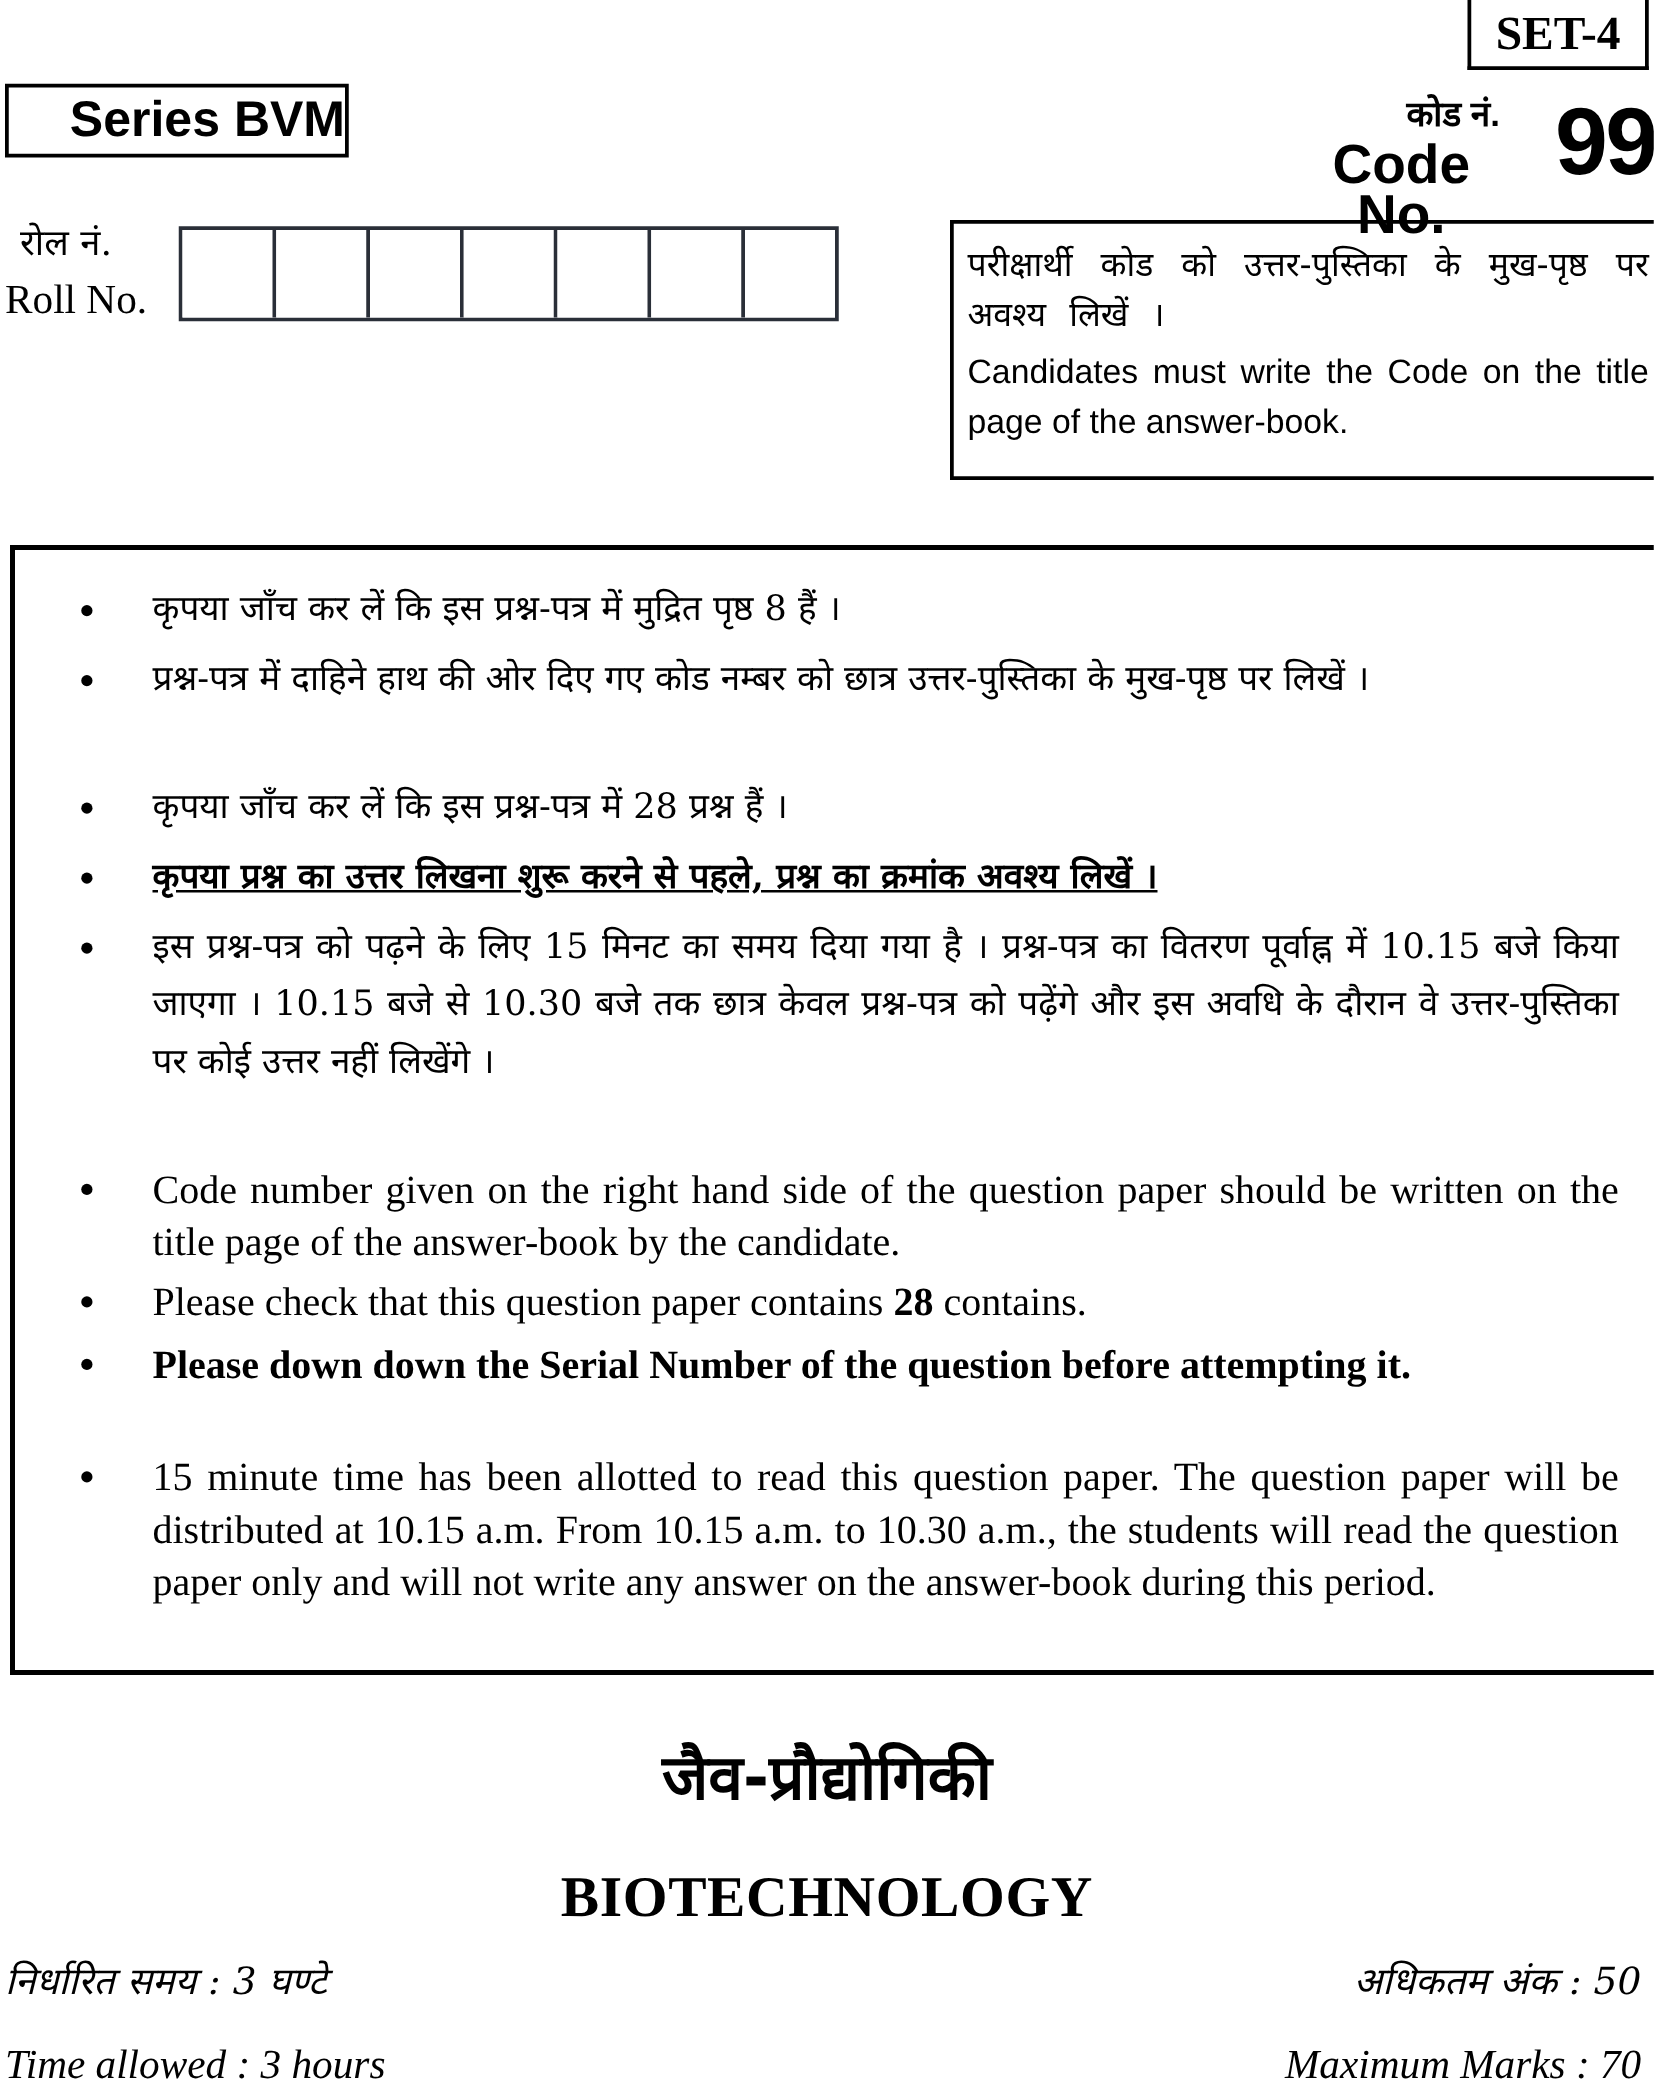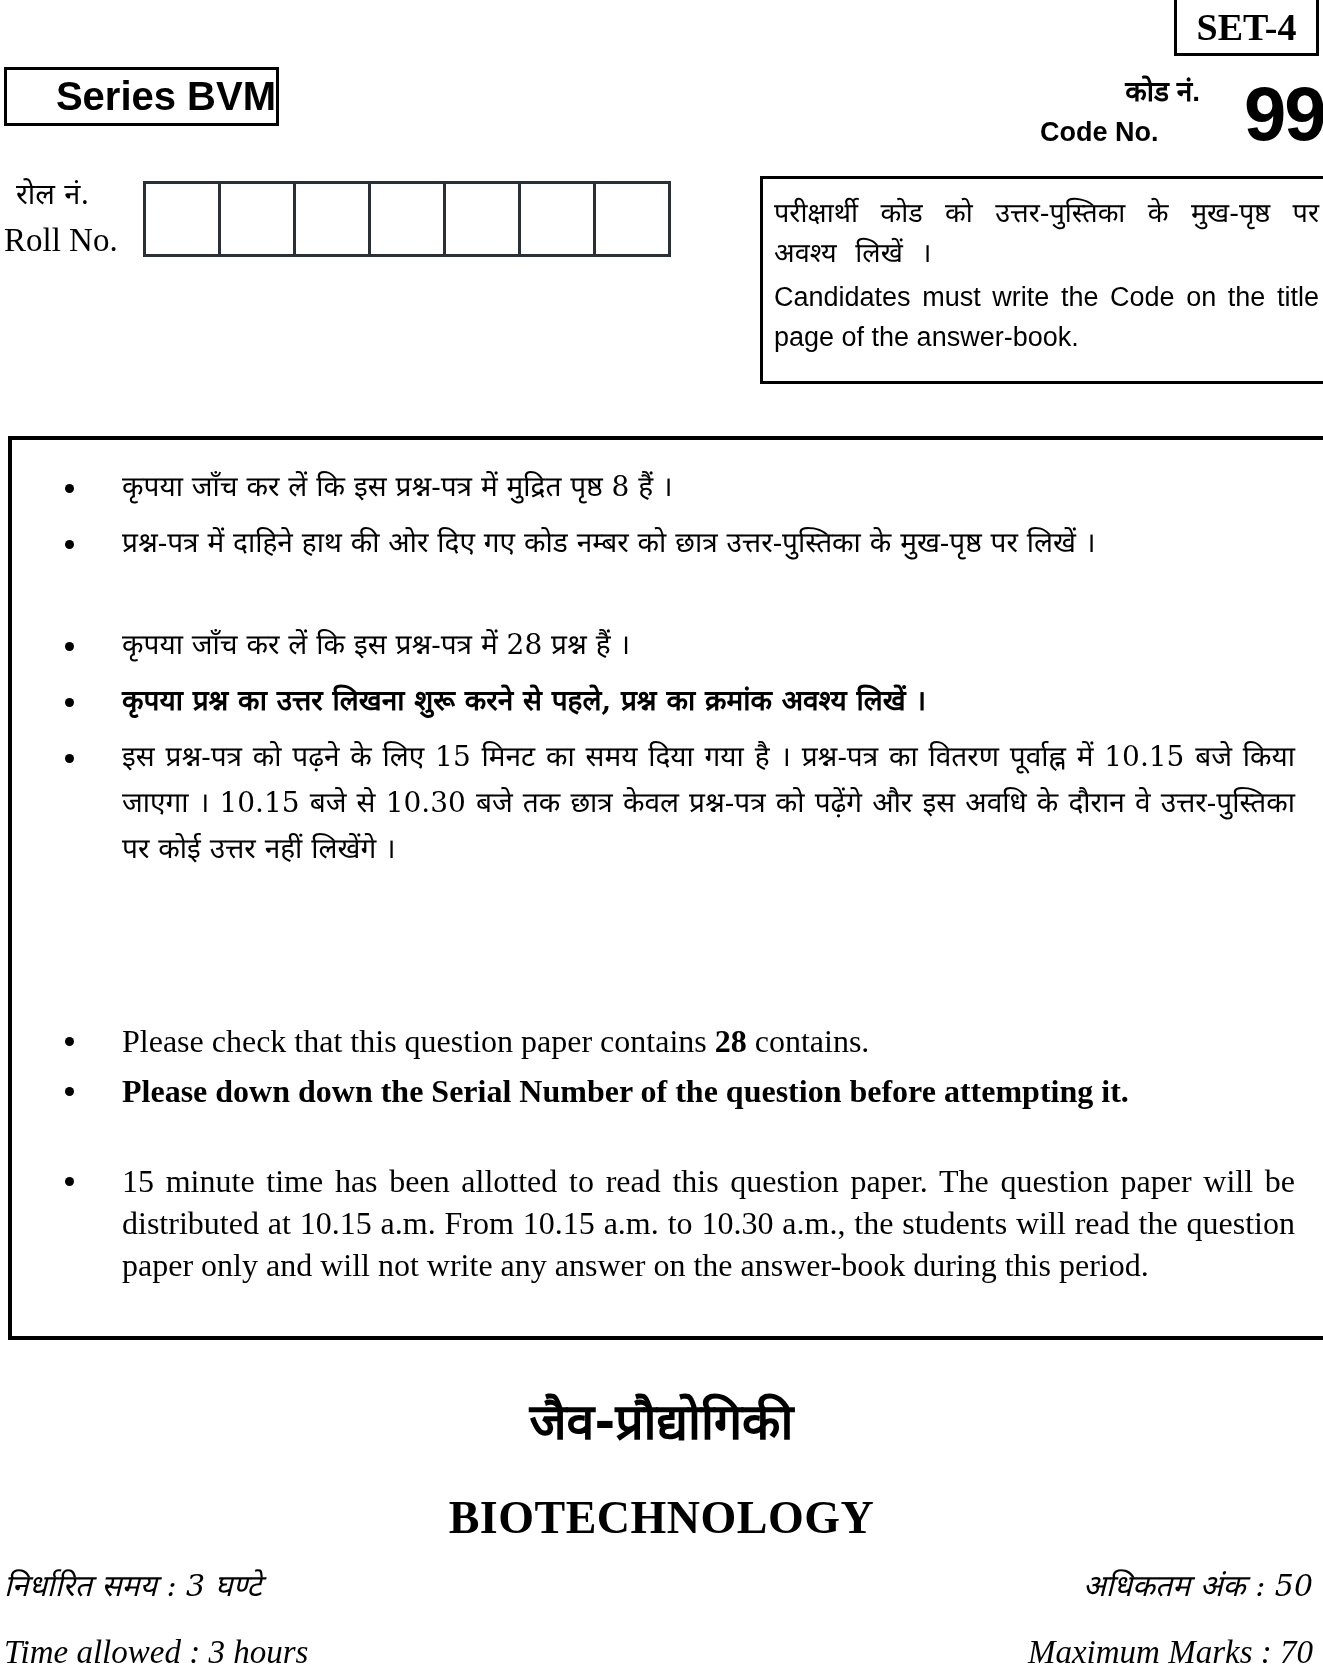--- a/index.html
+++ b/index.html
@@ -41,23 +41,23 @@
     font-size: 40px;
   }
 
   
   .code-hi {
     left: 1090px; top: 74px; width: 110px; text-align: right;
     font-family: "Liberation Sans", "DejaVu Sans", sans-serif;
     font-weight: bold; font-size: 28px; line-height: 36px;
   }
   .code-en {
-    left: 1040px; top: 112px; width: 162px; text-align: left;
-    font-family: "Liberation Sans", sans-serif;
-    font-weight: bold; font-size: 27px; line-height: 40px;
+    left: 1040px; top: 112px; width: 162px; text-align: center;
+    font-family: "Liberation Sans", sans-serif;
+    font-weight: bold; font-size: 44px; line-height: 40px;
   }
   .code-num {
     left: 1244px; top: 74px; width: 79px;
     font-family: "Liberation Sans", sans-serif;
     font-weight: bold; font-size: 76px; line-height: 80px;
     letter-spacing: -2px;
   }
 
   
   .roll-hi {
@@ -125,21 +125,21 @@
     border-radius: 50%;
     background: #000;
   }
   .hi-text {
     font-family: "DejaVu Serif", serif;
     font-size: 28px;
     line-height: 46px;
     text-align: justify;
     text-align-last: left;
   }
-  .hi-bold { font-weight: bold; }
+  .hi-bold { font-weight: bold; text-decoration: underline; }
   .en-text {
     font-family: "Liberation Serif", "DejaVu Serif", serif;
     font-size: 32px;
     line-height: 42px;
     text-align: justify;
     text-align-last: left;
   }
   .en-bold { font-weight: bold; }
 
   
@@ -223,20 +223,24 @@
   </div>
   <div class="item hi-text hi-bold" style="top: 238px;">
     <span class="bullet" style="top: 20px;"></span>
     <span>कृपया प्रश्न का उत्तर लिखना शुरू करने से पहले, प्रश्न का क्रमांक अवश्य लिखें ।</span>
   </div>
   <div class="item hi-text" style="top: 294px;">
     <span class="bullet" style="top: 20px;"></span>
     <span>इस प्रश्न-पत्र को पढ़ने के लिए 15 मिनट का समय दिया गया है । प्रश्न-पत्र का वितरण पूर्वाह्न में 10.15 बजे किया जाएगा । 10.15 बजे से 10.30 बजे तक छात्र केवल प्रश्न-पत्र को पढ़ेंगे और इस अवधि के दौरान वे उत्तर-पुस्तिका पर कोई उत्तर नहीं लिखेंगे ।</span>
   </div>
 
+  <div class="item en-text" style="top: 490px;">
+    <span class="bullet" style="top: 17px;"></span>
+    <span>Code number given on the right hand side of the question paper should be written on the title page of the answer-book by the candidate.</span>
+  </div>
   <div class="item en-text" style="top: 580px;">
     <span class="bullet" style="top: 17px;"></span>
     <span>Please check that this question paper contains </span><b>28</b><span> contains.</span>
   </div>
   <div class="item en-text en-bold" style="top: 630px;">
     <span class="bullet" style="top: 17px;"></span>
     <span>Please down down the Serial Number of the question before attempting it.</span>
   </div>
   <div class="item en-text" style="top: 720px;">
     <span class="bullet" style="top: 17px;"></span>

